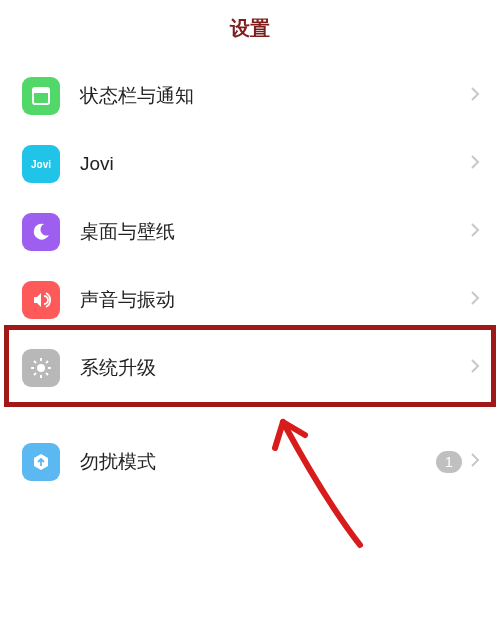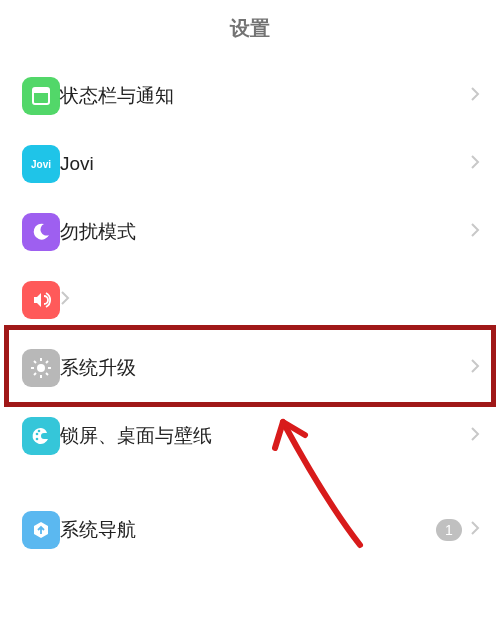--- a/index.html
+++ b/index.html
@@ -18,21 +18,21 @@
     .header {
       height: 56px;
       display: flex;
       align-items: center;
       justify-content: center;
       background: #ffffff;
     }
     .header-title {
       font-size: 20px;
       font-weight: 600;
-      color: #737373;
+      color: #7f1d1d;
     }
     .list {
       padding-top: 6px;
     }
     .list-item {
       height: 68px;
       display: flex;
       align-items: center;
       padding: 0 20px 0 22px;
       background: #ffffff;
@@ -41,20 +41,21 @@
     .icon-box {
       width: 38px;
       height: 38px;
       border-radius: 9px;
       display: flex;
       align-items: center;
       justify-content: center;
       flex-shrink: 0;
     }
     .item-label {
+      margin-left: 20px;
       font-size: 19px;
       color: #222;
       font-weight: 400;
       flex: 1;
     }
     .chevron {
       color: #c8c8c8;
       flex-shrink: 0;
     }
     .badge {
@@ -139,36 +140,37 @@
         </svg>
     </div>
   </div>
 
   <div class="list-item">
     <div class="icon-box ic-dnd">
       <svg width="22" height="22" viewBox="0 0 22 22">
           <path d="M14 3 A8 8 0 1 0 19 14 A6 6 0 0 1 14 3 Z" fill="#fff"></path>
         </svg>
     </div>
-    <div class="item-label">勿扰模式</div>
+    <div class="item-label">桌面与壁纸</div>
     <div class="chevron">
       <svg width="10" height="16" viewBox="0 0 10 16">
           <path d="M2 2 L8 8 L2 14" fill="none" stroke="#c8c8c8" stroke-width="2"></path>
         </svg>
     </div>
   </div>
 
   <div class="list-item">
     <div class="icon-box ic-sound">
       <svg width="22" height="22" viewBox="0 0 22 22">
           <path d="M4 8 L7 8 L11 4 L11 18 L7 14 L4 14 Z" fill="#fff"></path>
           <path d="M14 7 A4 4 0 0 1 14 15" fill="none" stroke="#fff" stroke-width="1.8"></path>
           <path d="M16 4 A8 8 0 0 1 16 18" fill="none" stroke="#fff" stroke-width="1.8"></path>
         </svg>
     </div>
+    <div class="item-label">声音与振动</div>
     <div class="chevron">
       <svg width="10" height="16" viewBox="0 0 10 16">
           <path d="M2 2 L8 8 L2 14" fill="none" stroke="#c8c8c8" stroke-width="2"></path>
         </svg>
     </div>
   </div>
 
   <div class="list-item">
     <div class="icon-box ic-display">
       <svg width="24" height="24" viewBox="0 0 24 24">
@@ -186,47 +188,31 @@
         </svg>
     </div>
     <div class="item-label">系统升级</div>
     <div class="chevron">
       <svg width="10" height="16" viewBox="0 0 10 16">
           <path d="M2 2 L8 8 L2 14" fill="none" stroke="#c8c8c8" stroke-width="2"></path>
         </svg>
     </div>
   </div>
 
-  <div class="list-item">
-    <div class="icon-box ic-lock">
-      <svg width="22" height="22" viewBox="0 0 22 22">
-          <path d="M11 3 A8 8 0 1 0 18 14 L14 14 A3 3 0 0 1 14 8 L17 8 A7 7 0 0 0 11 3 Z" fill="#fff"></path>
-          <circle cx="7" cy="9" r="1.3" fill="#35c6d9"></circle>
-          <circle cx="9" cy="6" r="1.3" fill="#35c6d9"></circle>
-          <circle cx="7" cy="14" r="1.3" fill="#35c6d9"></circle>
-        </svg>
-    </div>
-    <div class="item-label">锁屏、桌面与壁纸</div>
-    <div class="chevron">
-      <svg width="10" height="16" viewBox="0 0 10 16">
-          <path d="M2 2 L8 8 L2 14" fill="none" stroke="#c8c8c8" stroke-width="2"></path>
-        </svg>
-    </div>
-  </div>
 
   <div class="spacer"></div>
 
   <div class="list-item">
     <div class="icon-box ic-upgrade">
       <svg width="22" height="22" viewBox="0 0 22 22">
           <path d="M11 3 L18 7 L18 15 L11 19 L4 15 L4 7 Z" fill="#fff"></path>
           <path d="M11 8 L11 15 M8 11 L11 8 L14 11" fill="none" stroke="#5bb8f0" stroke-width="1.8"></path>
         </svg>
     </div>
-    <div class="item-label">系统导航</div>
+    <div class="item-label">勿扰模式</div>
     <div class="badge">1</div>
     <div class="chevron">
       <svg width="10" height="16" viewBox="0 0 10 16">
           <path d="M2 2 L8 8 L2 14" fill="none" stroke="#c8c8c8" stroke-width="2"></path>
         </svg>
     </div>
   </div>
 
 </div>
 

